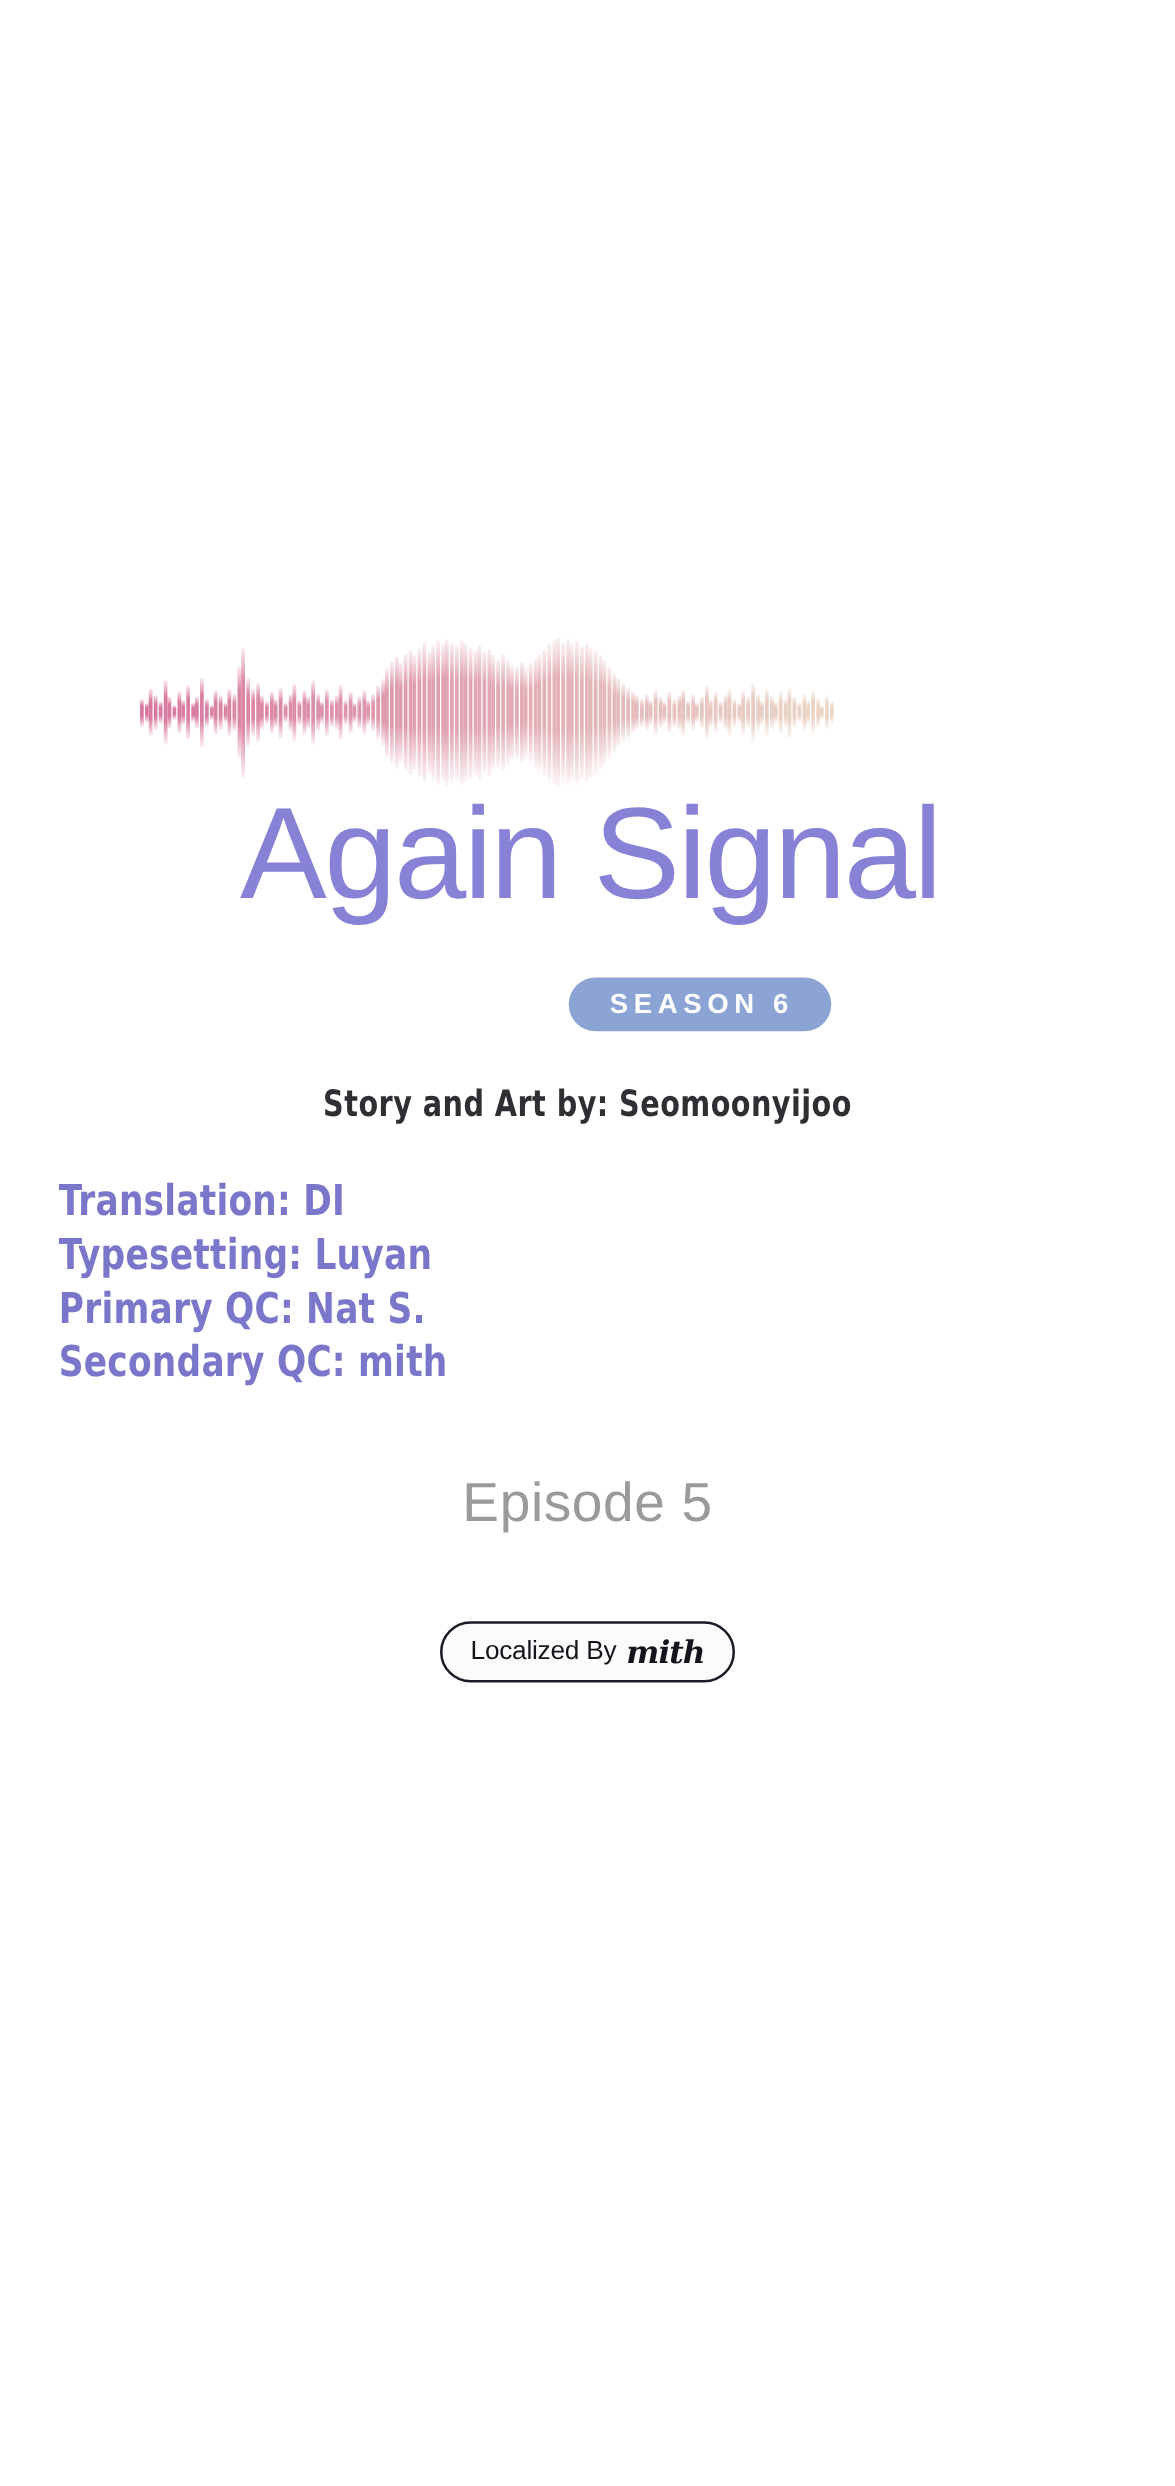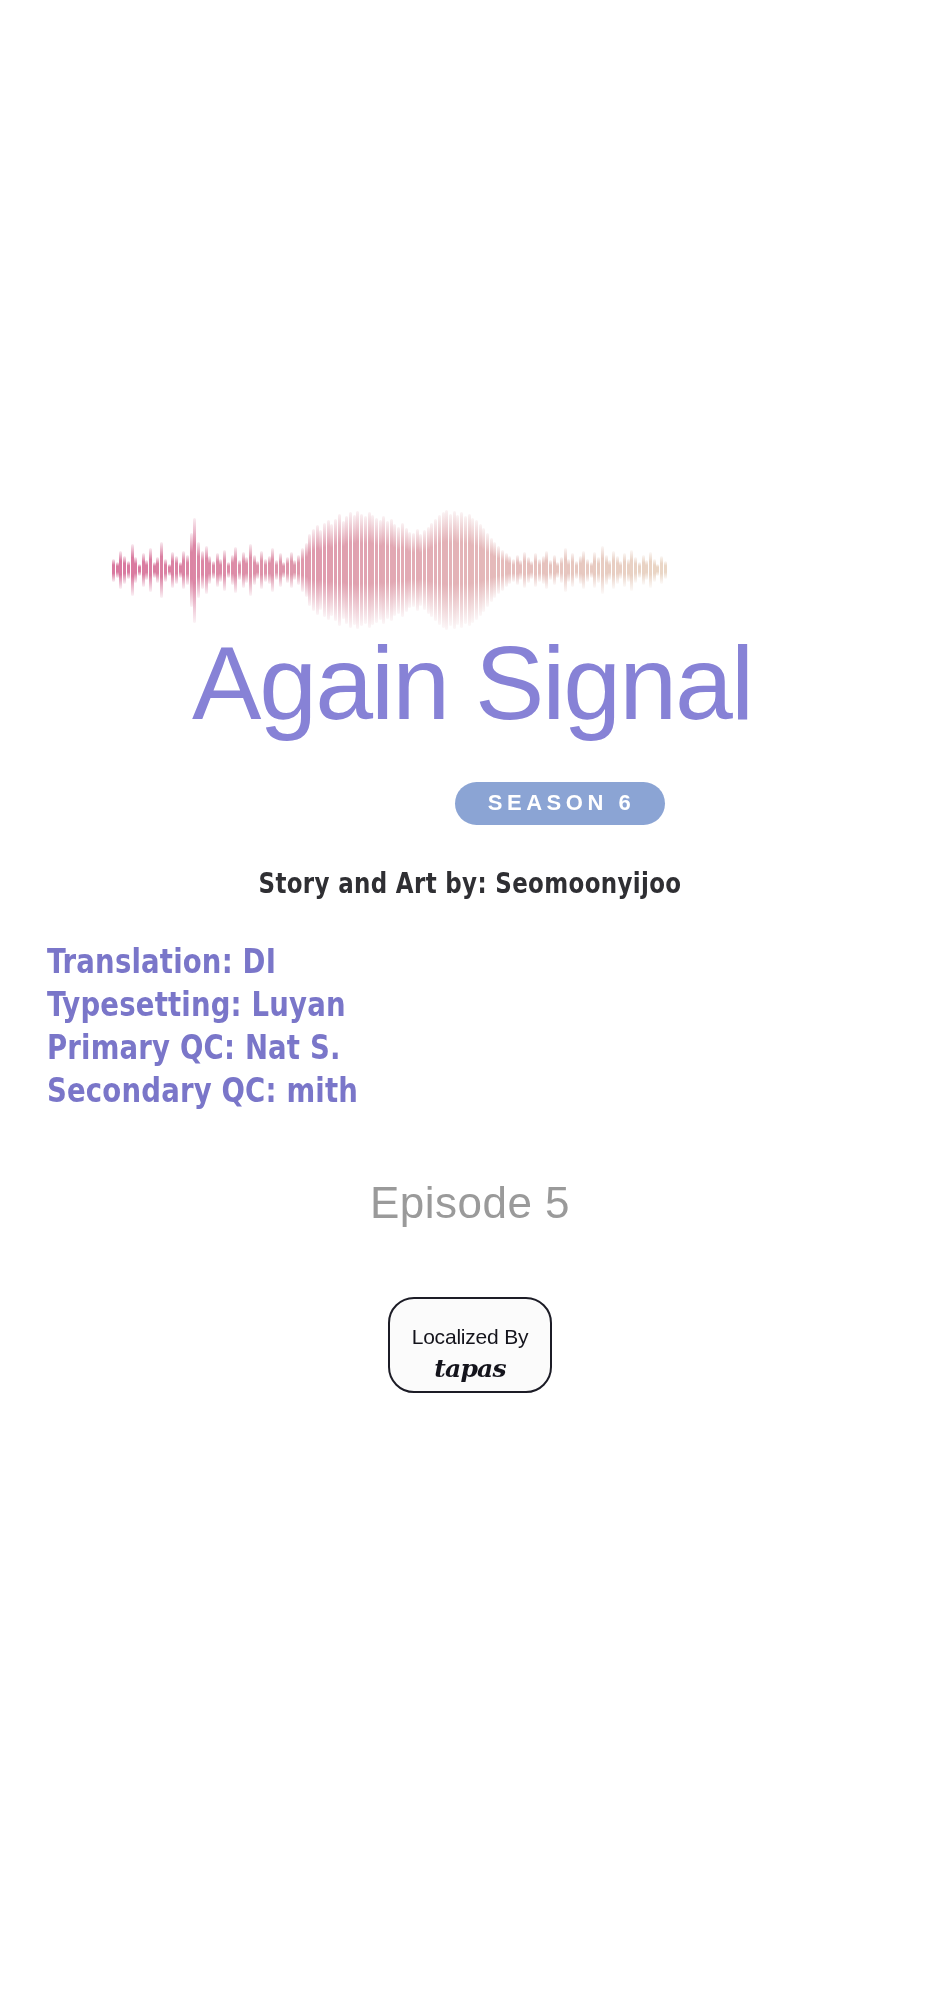--- a/index.html
+++ b/index.html
@@ -147,23 +147,22 @@
     text-align: center;
   }
   .tapas-badge {
     display: inline-flex;
     align-items: center;
     justify-content: center;
     gap: 8px;
     border: 2.5px solid #1c1c26;
     border-radius: 26px;
     background: #fbfbfb;
-    padding: 27px 22px 11px 22px;
+    padding: 9px 22px 11px 22px;
     line-height: 1;
-    flex-direction: column;
   }
   .tapas-label {
     font-family: "Liberation Sans", sans-serif;
     font-size: 21px;
     font-weight: 400;
     color: #14141c;
     letter-spacing: -0.2px;
   }
   .tapas-logo {
     font-family: "DejaVu Serif", serif;
@@ -351,17 +350,17 @@
       <span class="cline">Typesetting: Luyan</span>
       <span class="cline">Primary QC: Nat S.</span>
       <span class="cline">Secondary QC: mith</span>
     </div>
 
   <div class="episode">Episode 5</div>
 
   <div class="tapas-row">
     <span class="tapas-badge">
       <span class="tapas-label">Localized By</span>
-      <span class="tapas-logo">tapas</span>
+      <span class="tapas-logo">mith</span>
     </span>
   </div>
 
 </div>
 
 </body></html>

